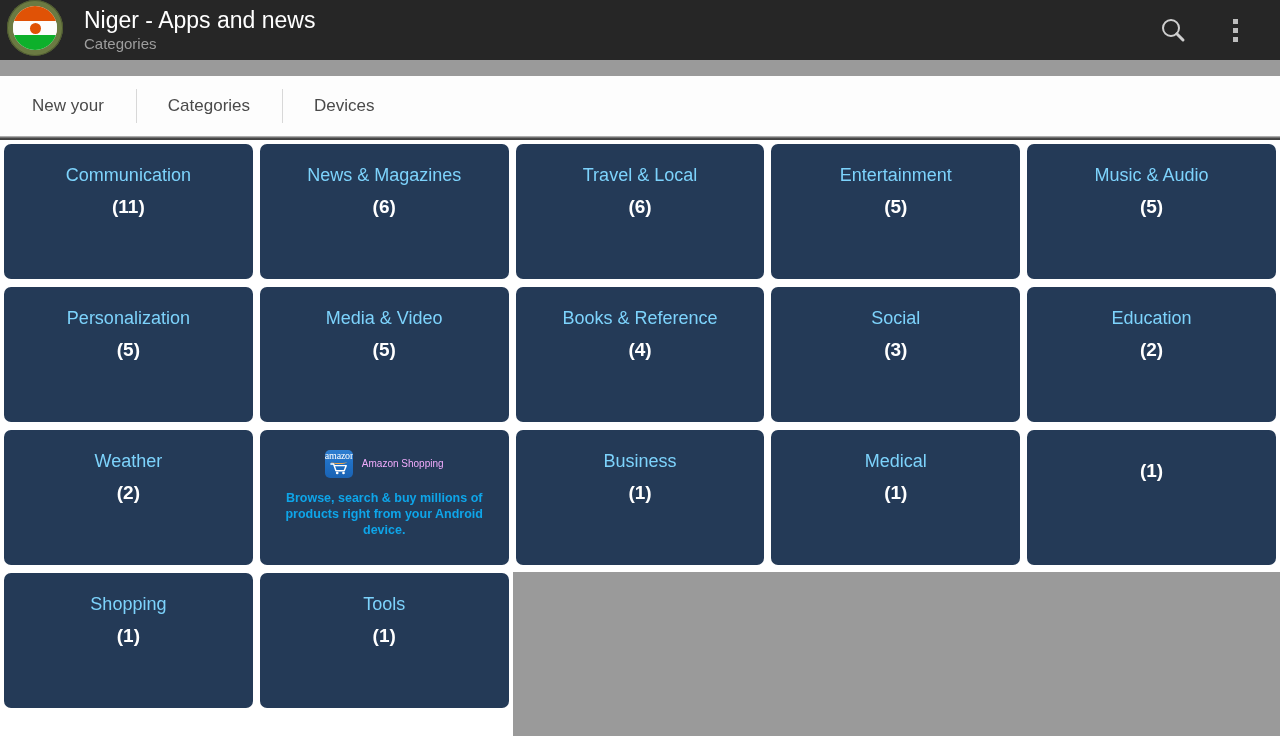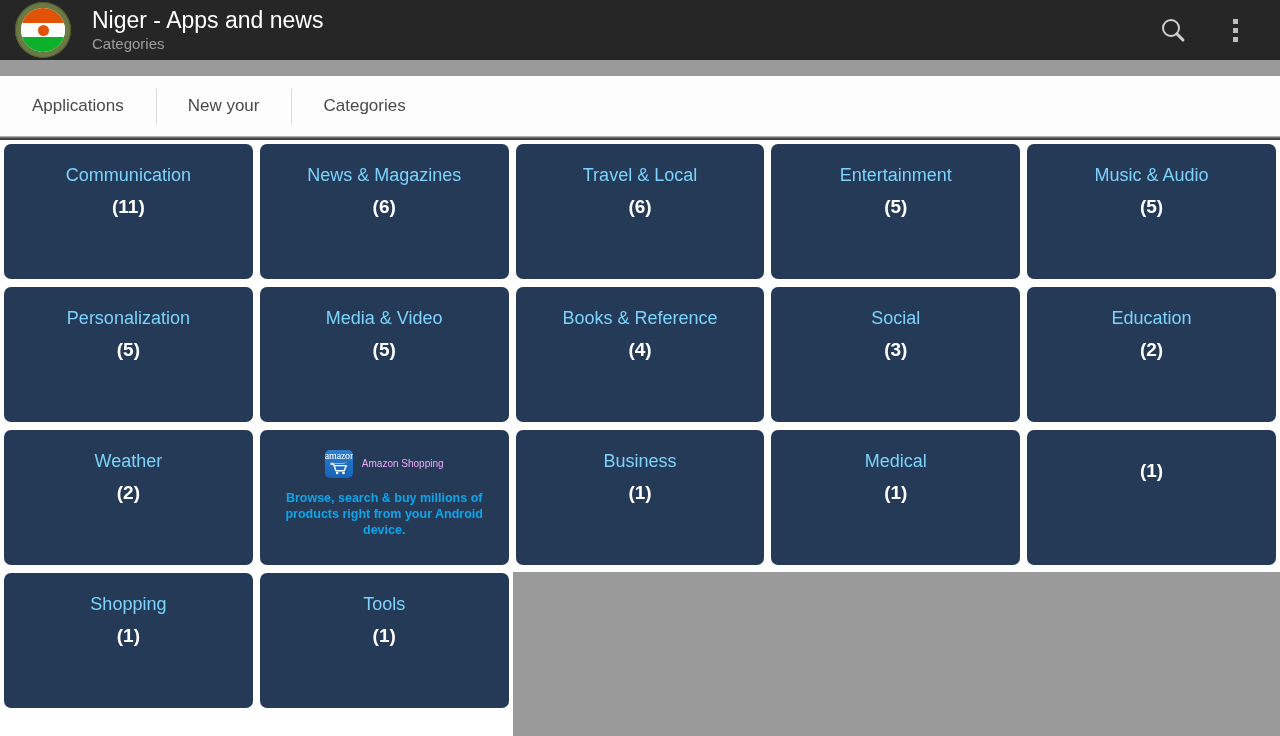--- a/index.html
+++ b/index.html
@@ -19,22 +19,21 @@
     background: #9a9a9a;
   }
 
   
   .header {
     position: absolute;
     top: 0; left: 0;
     width: 1280px; height: 60px;
     background: #262626;
     display: flex;
-    align-items: center;
-    padding: 0 14px 0 15px;
+    padding: 0 14px 0 7px;
   }
 
   .app-icon {
     width: 56px; height: 56px;
     border-radius: 50%;
     background: #6b7a42;
     position: relative;
     flex: 0 0 auto;
     overflow: hidden;
     box-shadow: 0 0 0 1px #4e5a30 inset;
@@ -286,23 +285,23 @@
         <span class="overflow-dots">
           <i></i>
             <i></i>
             <i></i>
         </span>
       </div>
     </div>
   </div>
 
   <div class="tabbar">
-    <div class="tab">Applications</div>
     <div class="tab">New your</div>
     <div class="tab">Categories</div>
+    <div class="tab">Devices</div>
   </div>
   <div class="tabbar-shadow"></div>
 
   <div class="grid-surface-full"></div>
   <div class="grid-surface"></div>
 
   <div class="grid">
 
     <div class="tile">
       <span class="tile-label">Communication</span>

